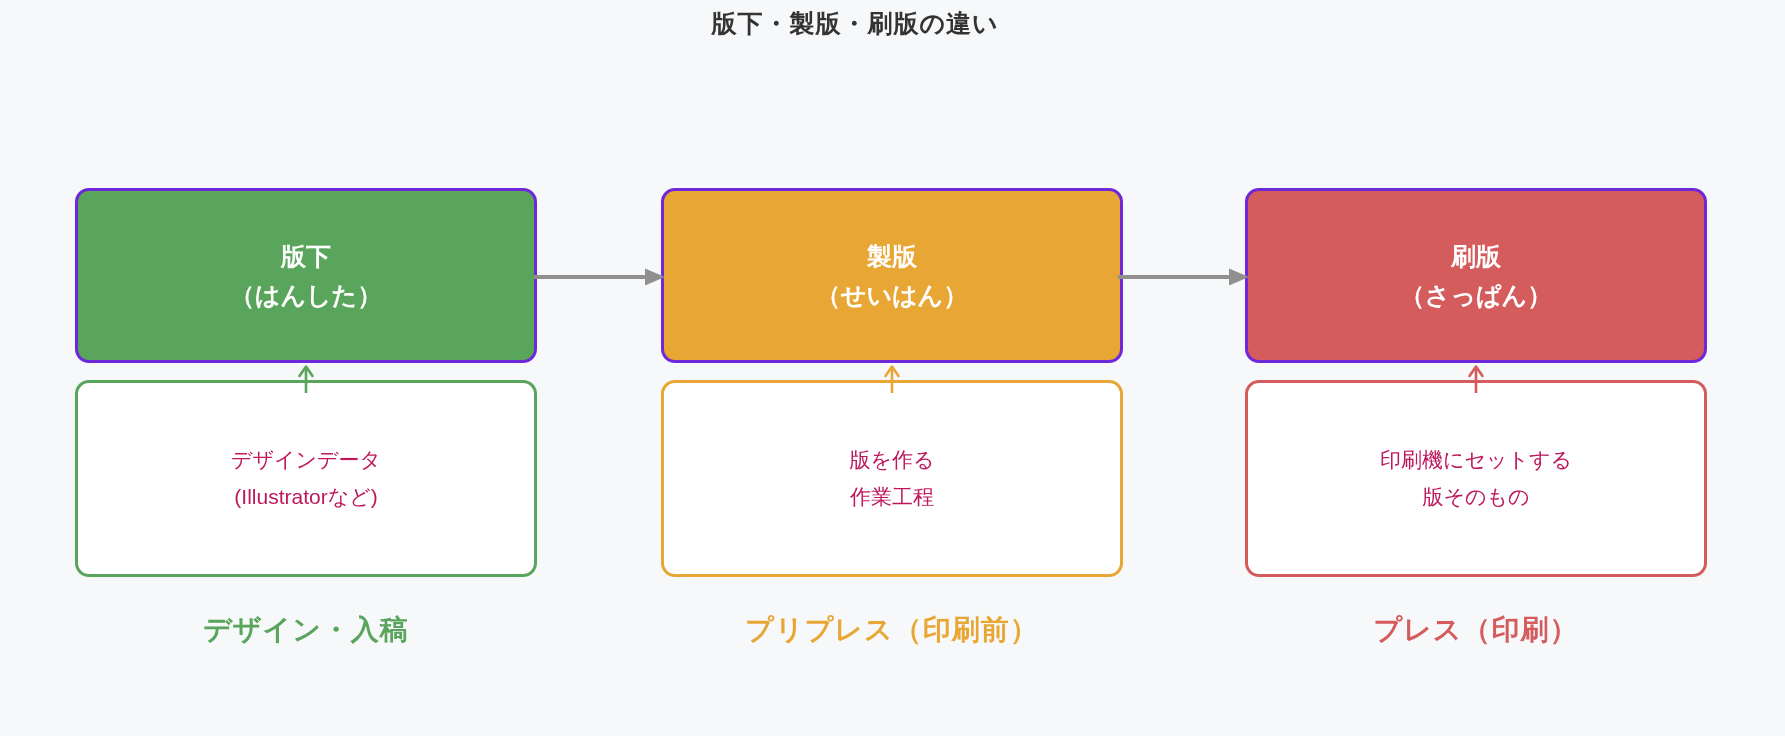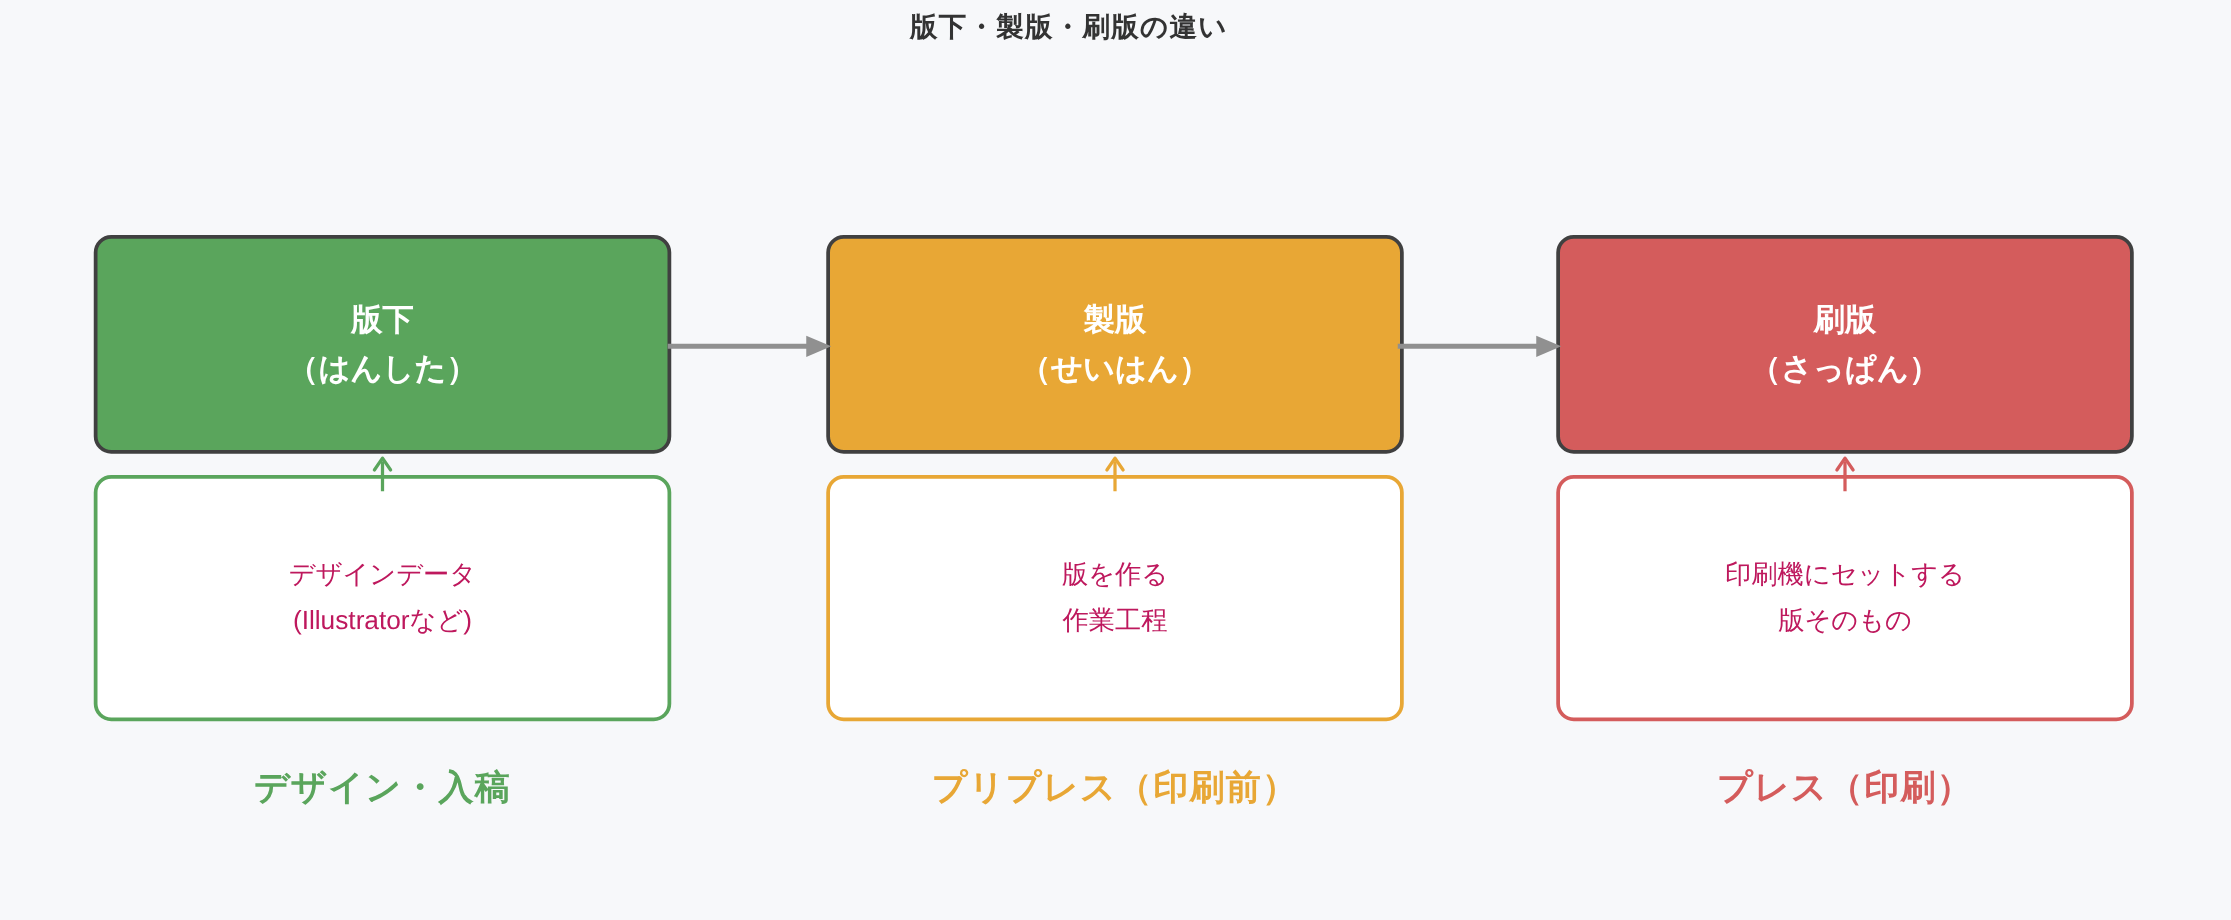--- a/index.html
+++ b/index.html
@@ -13,21 +13,21 @@
     font-family: "Liberation Sans", sans-serif;
     background: #f7f8fa;
     overflow: hidden;
   }
   .title {
     position: absolute;
     top: 7px;
     left: 0;
     width: 1710px;
     text-align: center;
-    font-size: 22px;
+    font-size: 25px;
     font-weight: bold;
     color: #333333;
     letter-spacing: 1px;
   }
   .column {
     position: absolute;
     top: 188px;
     width: 462px;
     height: 480px;
     --c: #999;
@@ -35,21 +35,21 @@
   .col-0 { left: 75px; }
   .col-1 { left: 661px; }
   .col-2 { left: 1245px; }
 
   .process-box {
     position: absolute;
     top: 0; left: 0; right: 0;
     height: 175px;
     box-sizing: border-box;
     background: var(--c);
-    border: 3px solid #404040;
+    border: 3px solid #6d28d9;
     border-radius: 14px;
     display: flex;
     flex-direction: column;
     align-items: center;
     justify-content: center;
     color: #ffffff;
     font-size: 25px;
     font-weight: bold;
     line-height: 1.55;
     text-align: left;

